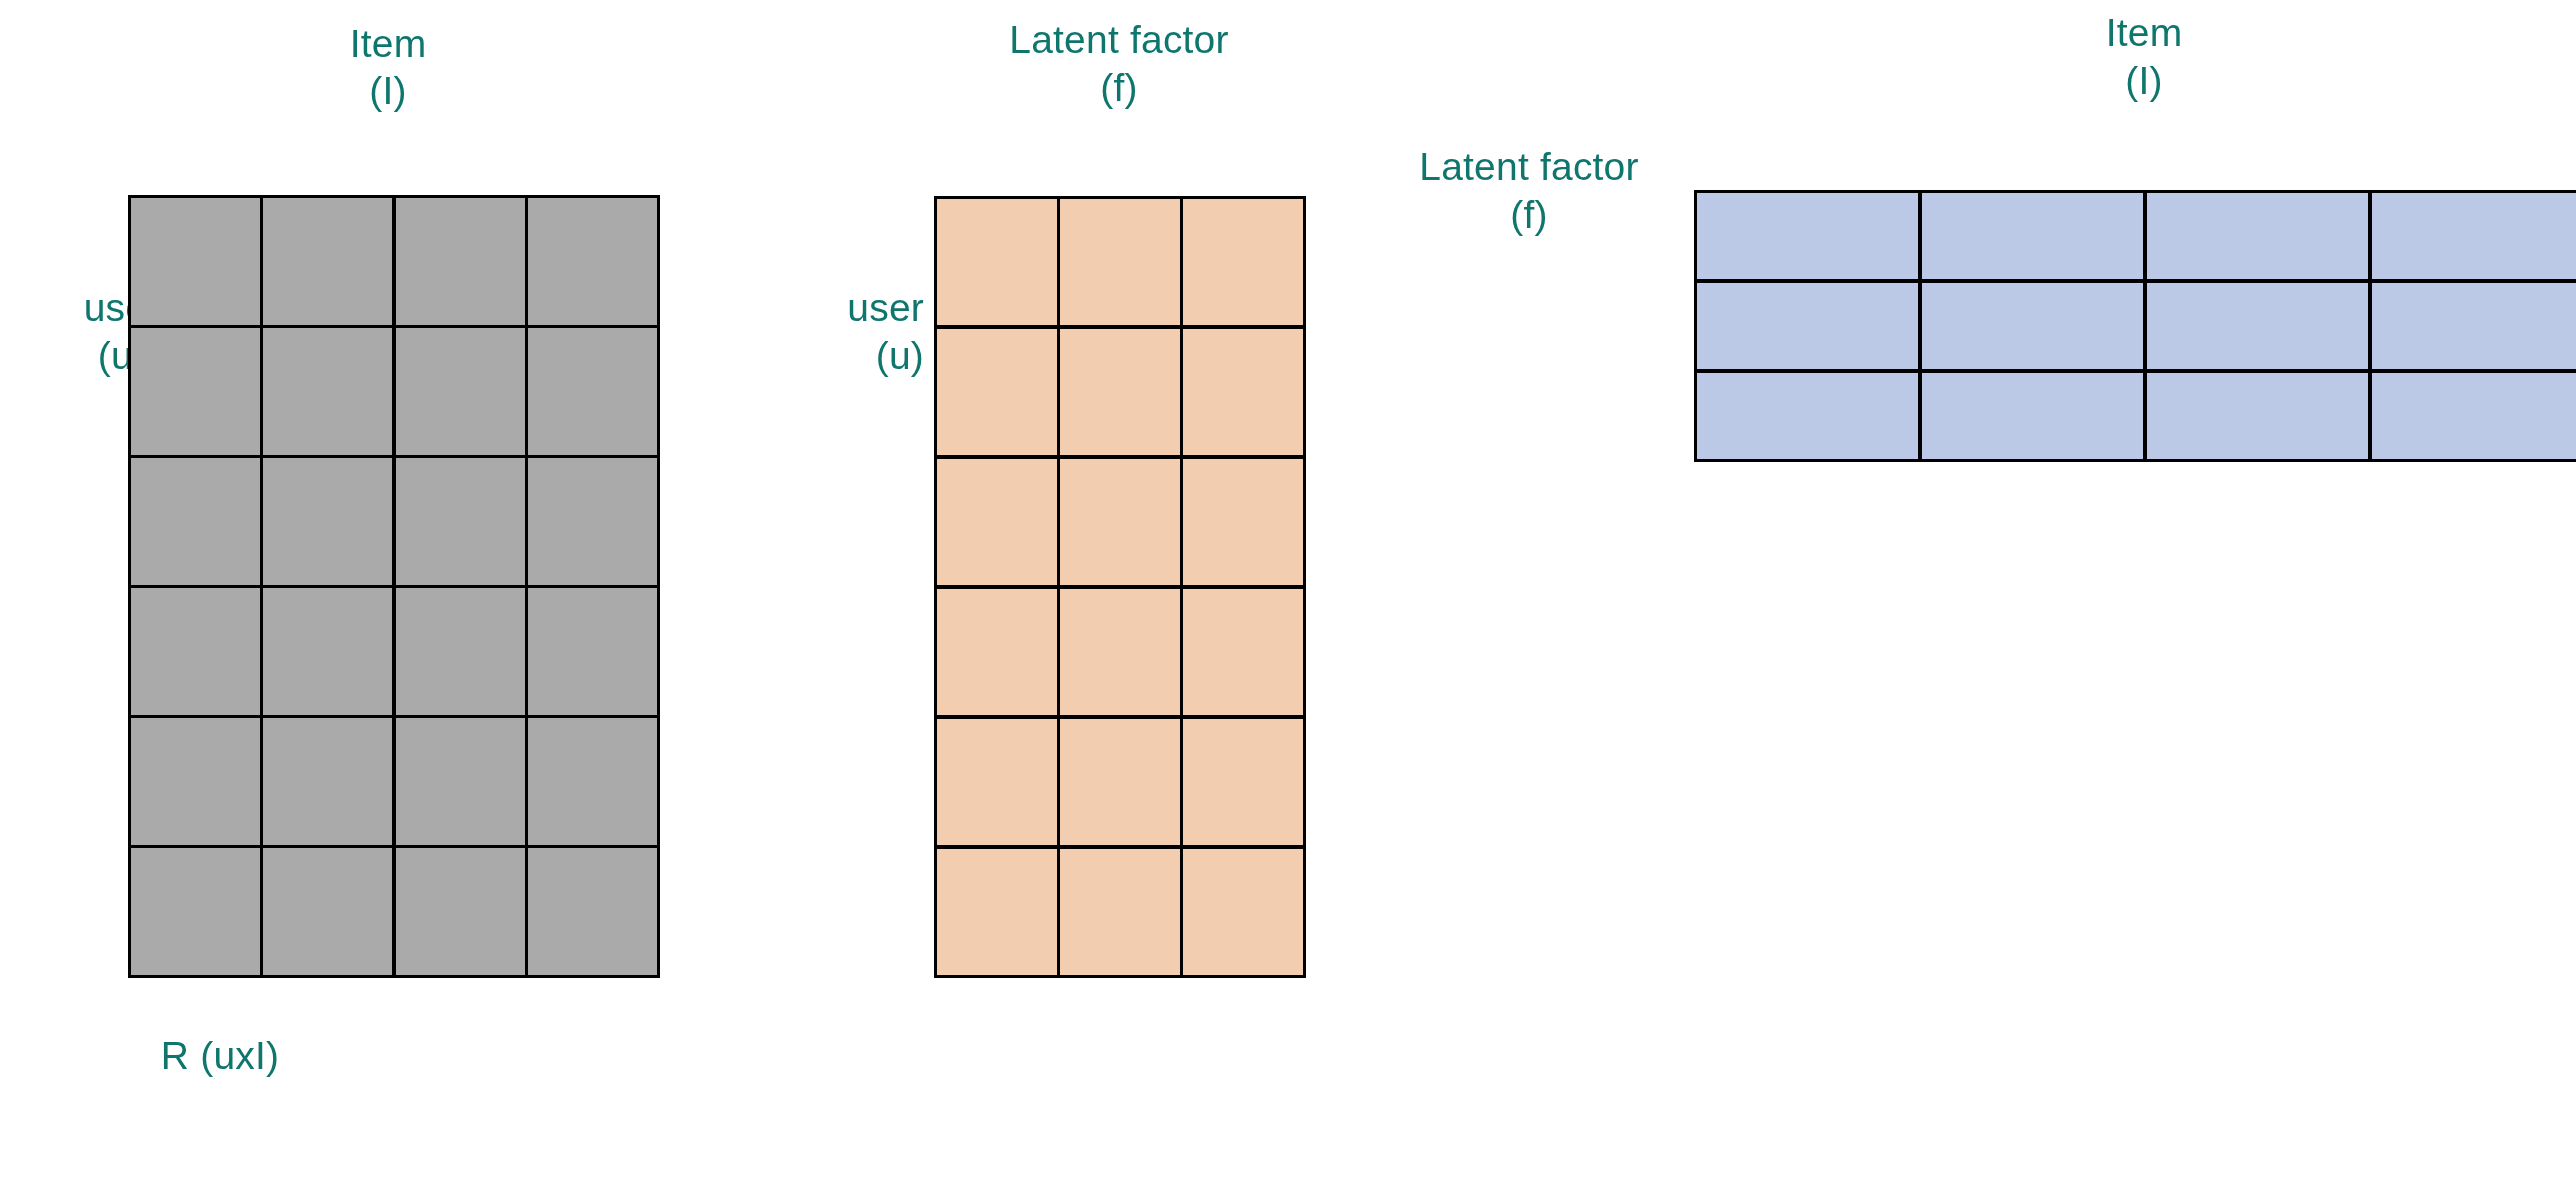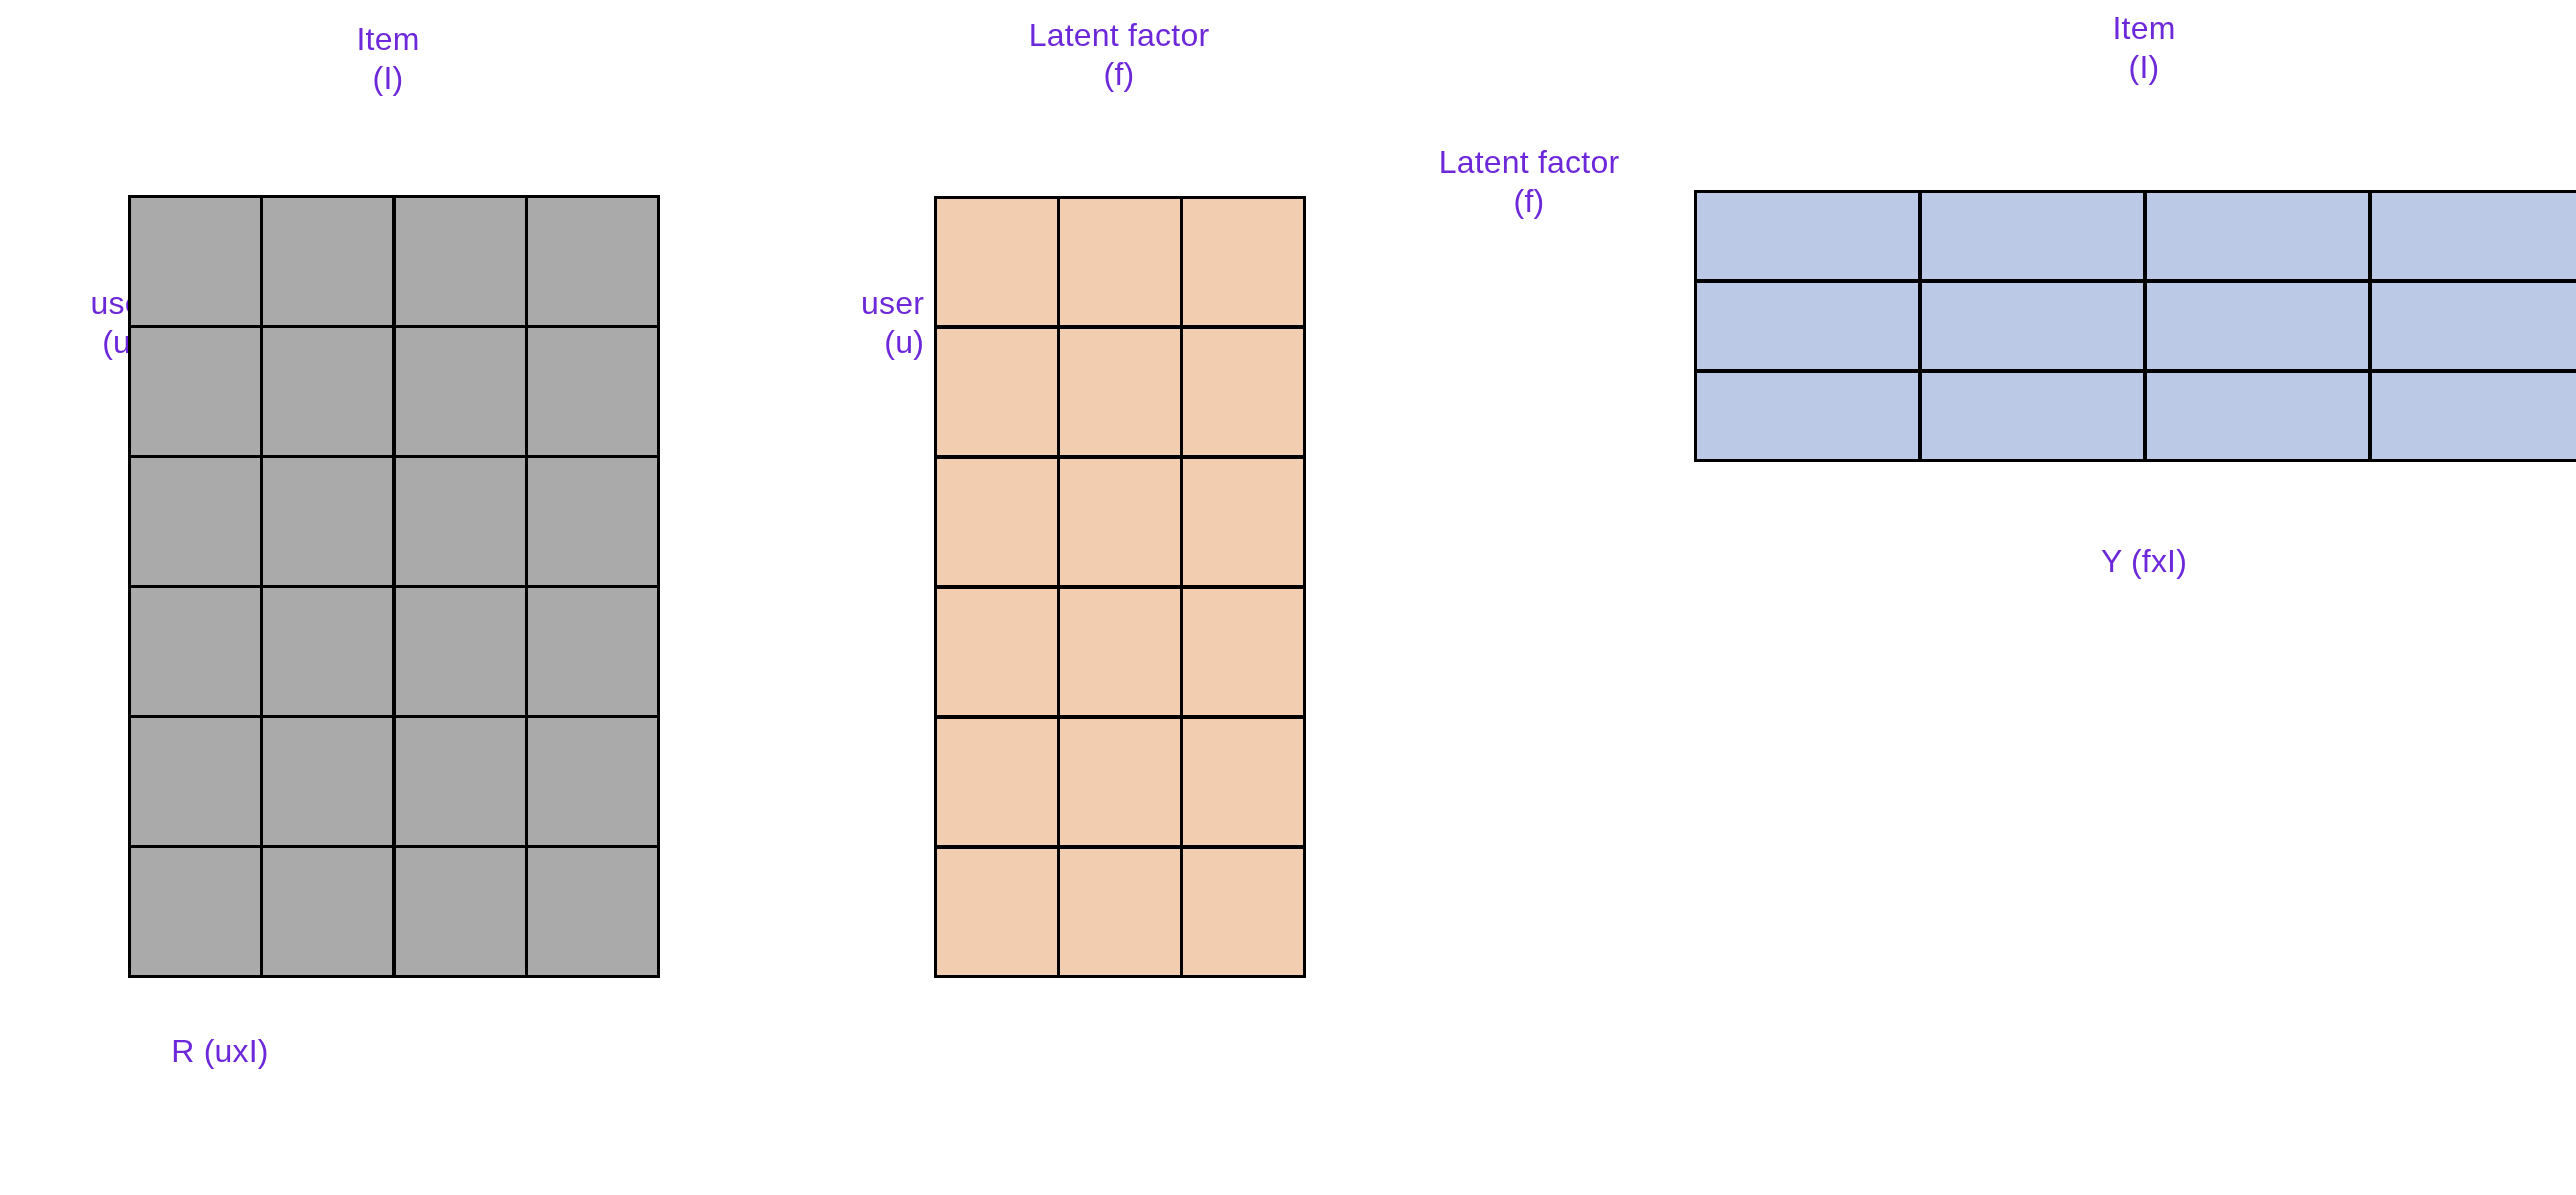--- a/index.html
+++ b/index.html
@@ -16,23 +16,23 @@
     color: #000000;
   }
   .stage {
     position: absolute;
     left: 0; top: 0;
     width: 2576px;
     height: 1195px;
   }
   .label {
     position: absolute;
-    font-size: 32px;
+    font-size: 39px;
     line-height: 1.22;
-    color: #6d28d9;
+    color: #0f766e;
     white-space: pre-line;
     text-align: center;
     font-weight: 400;
     letter-spacing: 0.2px;
   }
   .label.center { transform: translateX(-50%); }
 
   
   .matrix {
     position: absolute;
@@ -181,16 +181,15 @@
     <div class="cell"></div>
     <div class="cell"></div>
     <div class="cell"></div>
     <div class="cell"></div>
     <div class="cell"></div>
     <div class="cell"></div>
     <div class="cell"></div>
     <div class="cell"></div>
   </div>
 
-  <div class="label center" id="label-y-bottom">Y (fxI)</div>
 
 </div>
 
 
 </body></html>

